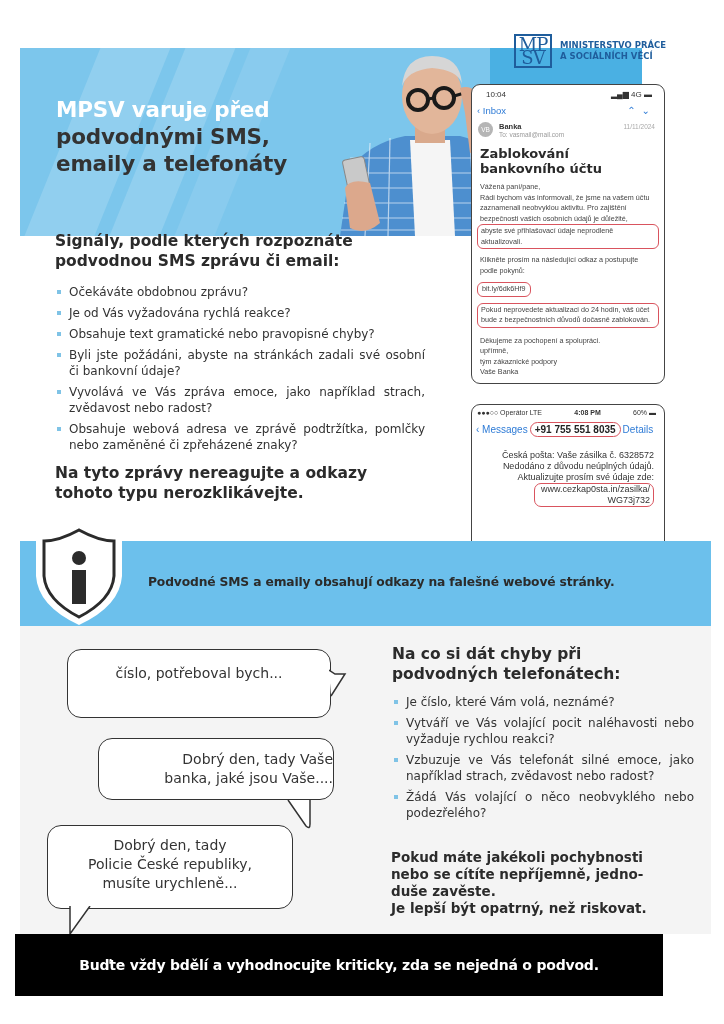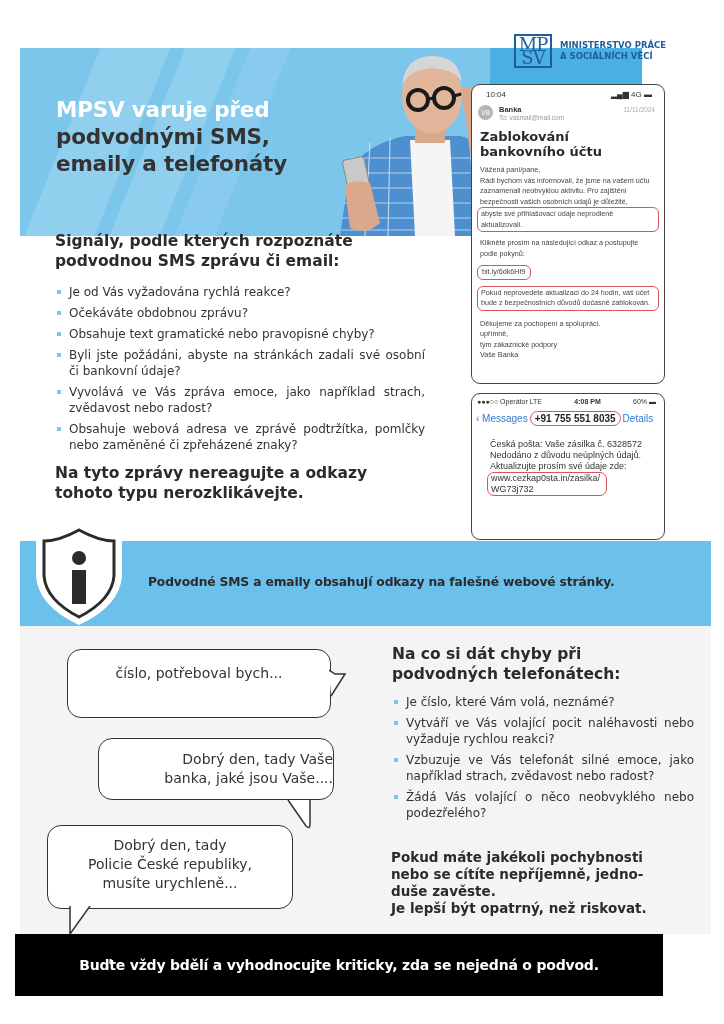--- a/index.html
+++ b/index.html
@@ -39,22 +39,22 @@
   .sender-name { font-weight: bold; font-size: 7.5px; }
   .sender-to { color: #999; font-size: 6.5px; }
   .sender-date { position: absolute; right: 9px; top: 7px; color: #aaa; font-size: 6.5px; }
   .p1-subject { padding: 8px 8px 0 8px; font-family: "DejaVu Sans", sans-serif; font-size: 13px; font-weight: bold; line-height: 15px; color: #2a2a2a; }
   .p1-body { padding: 6px 8px 0 8px; font-size: 7.2px; line-height: 10.5px; color: #444; }
   .p1-body p { margin-bottom: 6px; }
   .red-box { border: 1.3px solid #d9545e; border-radius: 6px; padding: 1px 3px; margin: 0 -3px; display: block; }
   .red-inline { border: 1.3px solid #d9545e; border-radius: 6px; padding: 1px 4px; display: inline-block; margin-left: -3px; }
 
   .phone2 {
-    position: absolute; left: 471px; top: 393px; width: 194px; height: 147px;
-    background: #fff; border: 1.5px solid #444; border-radius: 9px; font-family: "Liberation Sans", sans-serif; color: #333;
+    position: absolute; left: 471px; top: 404px; width: 194px; height: 147px;
+    background: #fff; border: 1.5px solid #444; border-radius: 9px; font-family: "Liberation Sans", sans-serif; color: #333; text-align: right;
   }
   .p2-status { display: flex; justify-content: space-between; padding: 4px 8px 0 5px; font-size: 7px; }
   .p2-status .time { font-weight: bold; }
   .p2-nav { display: flex; align-items: center; padding: 6px 4px 0 4px; font-size: 10px; color: #2e7bd6; white-space: nowrap; }
   .p2-number { color: #222; font-weight: bold; border: 1.3px solid #d9545e; border-radius: 8px; padding: 1px 4px; margin: 0 2px; }
   .p2-body { padding: 13px 10px 0 18px; font-size: 9px; line-height: 11px; color: #333; }
   .p2-link { border: 1.3px solid #d9545e; border-radius: 7px; padding: 0 3px; margin-left: -3px; display: inline-block; width: 120px; }
 
   .sec-title { position: absolute; left: 55px; top: 231px; font-weight: bold; font-size: 15.5px; line-height: 20px; color: #2b2b2b; }
 
@@ -146,20 +146,24 @@
 </div>
 
 <div class="phone1">
   <div class="p1-status">
     <span>10:04</span>
     <span>
       <span>▂▄▆</span>
       <span>4G</span>
       <span>▬</span>
     </span>
+  </div>
+  <div class="p1-nav">
+    <span><span>‹ </span><span>Inbox</span></span>
+    <span class="arrows"><span>⌃</span><span>⌄</span></span>
   </div>
   <div class="p1-sender">
     <div class="avatar">VB</div>
     <div>
       <div class="sender-name">Banka</div>
       <div class="sender-to">To: vasmail@mail.com</div>
     </div>
     <div class="sender-date">11/11/2024</div>
   </div>
   <div class="p1-subject">Zablokování bankovního účtu</div>
@@ -196,22 +200,22 @@
     <div>Česká pošta: Vaše zásilka č. 6328572 Nedodáno z důvodu neúplných údajů. Aktualizujte prosím své údaje zde:</div>
     <div class="p2-link" style="word-break: break-all;">www.cezkap0sta.in/zasilka/WG73j732</div>
   </div>
 </div>
 
 <div class="sec-title">
   <div>Signály, podle kterých rozpoznáte</div>
   <div>podvodnou SMS zprávu či email:</div>
 </div>
 <ul class="bullets">
+  <li>Očekáváte obdobnou zprávu?</li>
   <li>Je od Vás vyžadována rychlá reakce?</li>
-  <li>Očekáváte obdobnou zprávu?</li>
   <li>Obsahuje text gramatické nebo pravopisné chyby?</li>
   <li>Byli jste požádáni, abyste na stránkách zadali své osobní či bankovní údaje?</li>
   <li>Vyvolává ve Vás zpráva emoce, jako například strach, zvědavost nebo radost?</li>
   <li>Obsahuje webová adresa ve zprávě podtržítka, pomlčky nebo zaměněné či zpřeházené znaky?</li>
 </ul>
 <div class="warn">
   <div>Na tyto zprávy nereagujte a odkazy</div>
   <div>tohoto typu nerozklikávejte.</div>
 </div>
 

